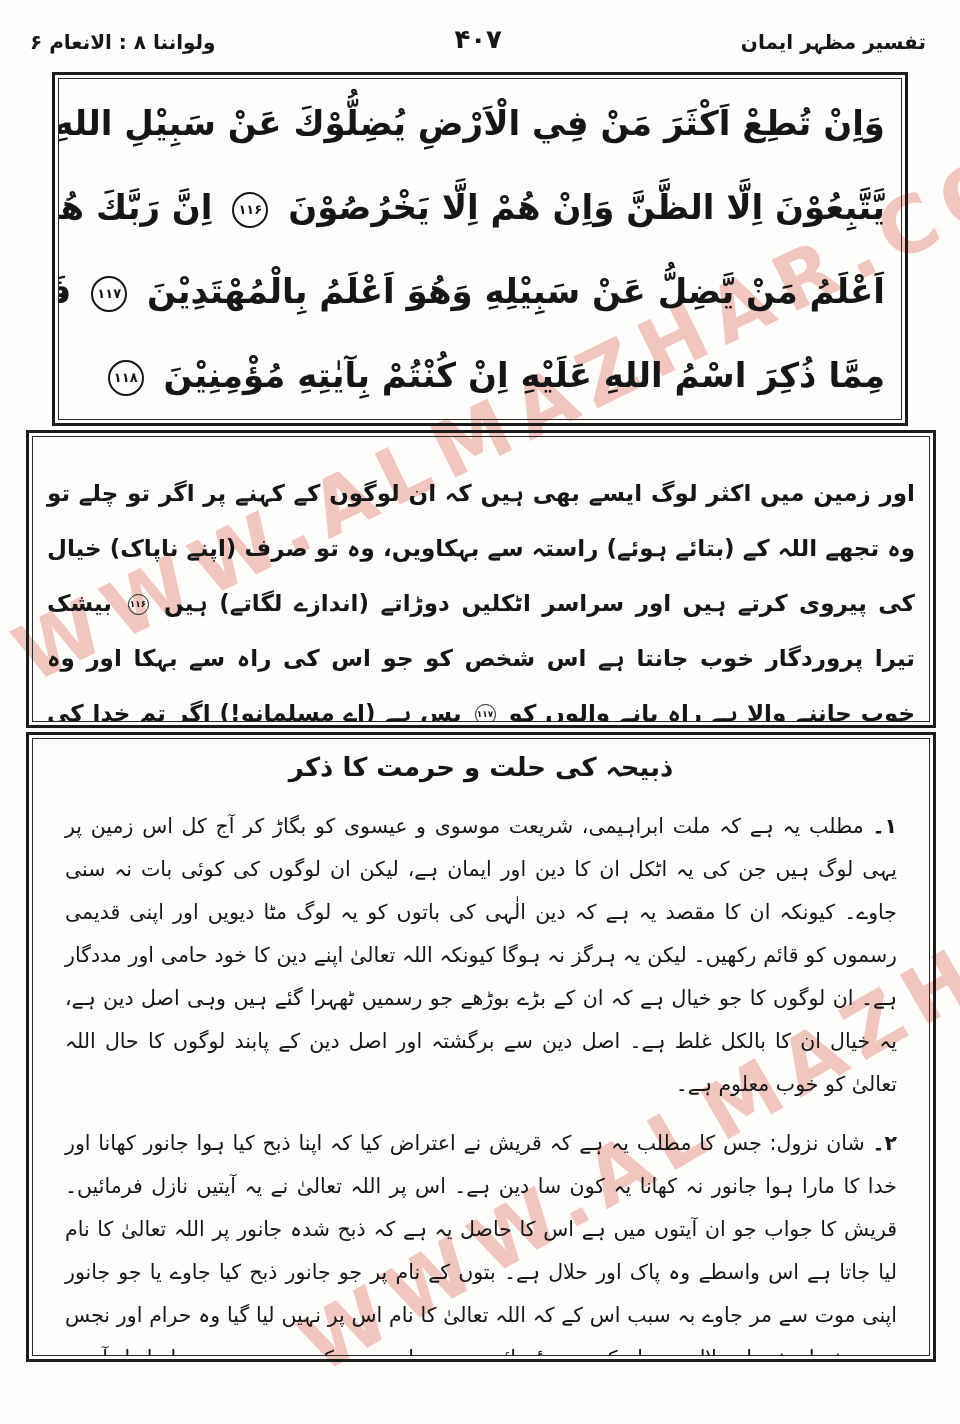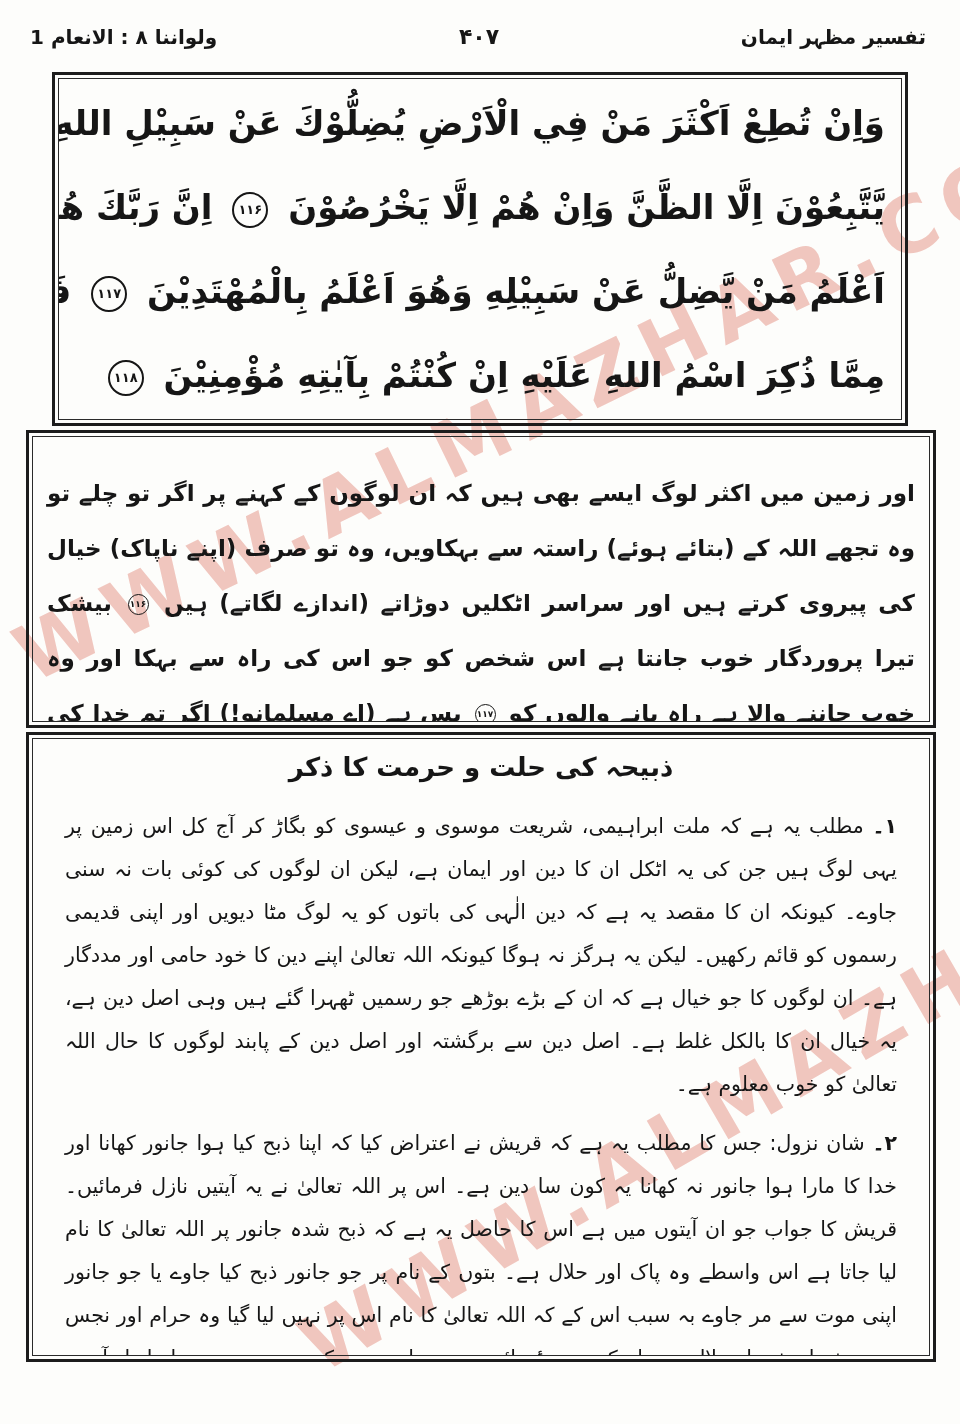--- a/index.html
+++ b/index.html
@@ -11,21 +11,21 @@
     color:#161616;
     overflow:hidden;
   }
   
   .header{
     position:absolute;top:24px;left:30px;right:34px;
     display:flex;justify-content:space-between;align-items:flex-end;
     direction:rtl;
     font-size:20px;font-weight:bold;
   }
-  .header .pageno{font-size:22px;letter-spacing:2px;}
+  .header .pageno{font-size:26px;letter-spacing:2px;}
   
   .watermark{
     position:absolute;z-index:0;
     font-size:78px;font-weight:bold;letter-spacing:12px;
     white-space:nowrap;direction:ltr;
     transform-origin:left bottom;
   }
   .wm1{left:40px;top:610px;transform:rotate(-26deg);}
   .wm2{left:330px;top:1300px;transform:rotate(-30deg);}
   
@@ -100,21 +100,21 @@
 <body>
 
 <div class="page">
 
   <div class="watermark wm1" style="color: rgb(240, 198, 190);">WWW.ALMAZHAR.COM</div>
   <div class="watermark wm2" style="color: rgb(240, 198, 190);">WWW.ALMAZHAR.COM</div>
 
   <div class="header">
     <span>تفسیر مظہر ایمان</span>
     <span class="pageno">۴۰۷</span>
-    <span>ولواننا ۸ : الانعام 1</span>
+    <span>ولواننا ۸ : الانعام ۶</span>
   </div>
 
   <div class="frame quran-box">
     <div class="frame-inner">
       <div class="qline">
         <span>وَاِنْ تُطِعْ اَكْثَرَ مَنْ فِي الْاَرْضِ يُضِلُّوْكَ عَنْ سَبِيْلِ اللهِ اِنْ</span>
       </div>
       <div class="qline">
         <span>يَّتَّبِعُوْنَ اِلَّا الظَّنَّ وَاِنْ هُمْ اِلَّا يَخْرُصُوْنَ</span>
         <span class="ayah-lg">۱۱۶</span>

